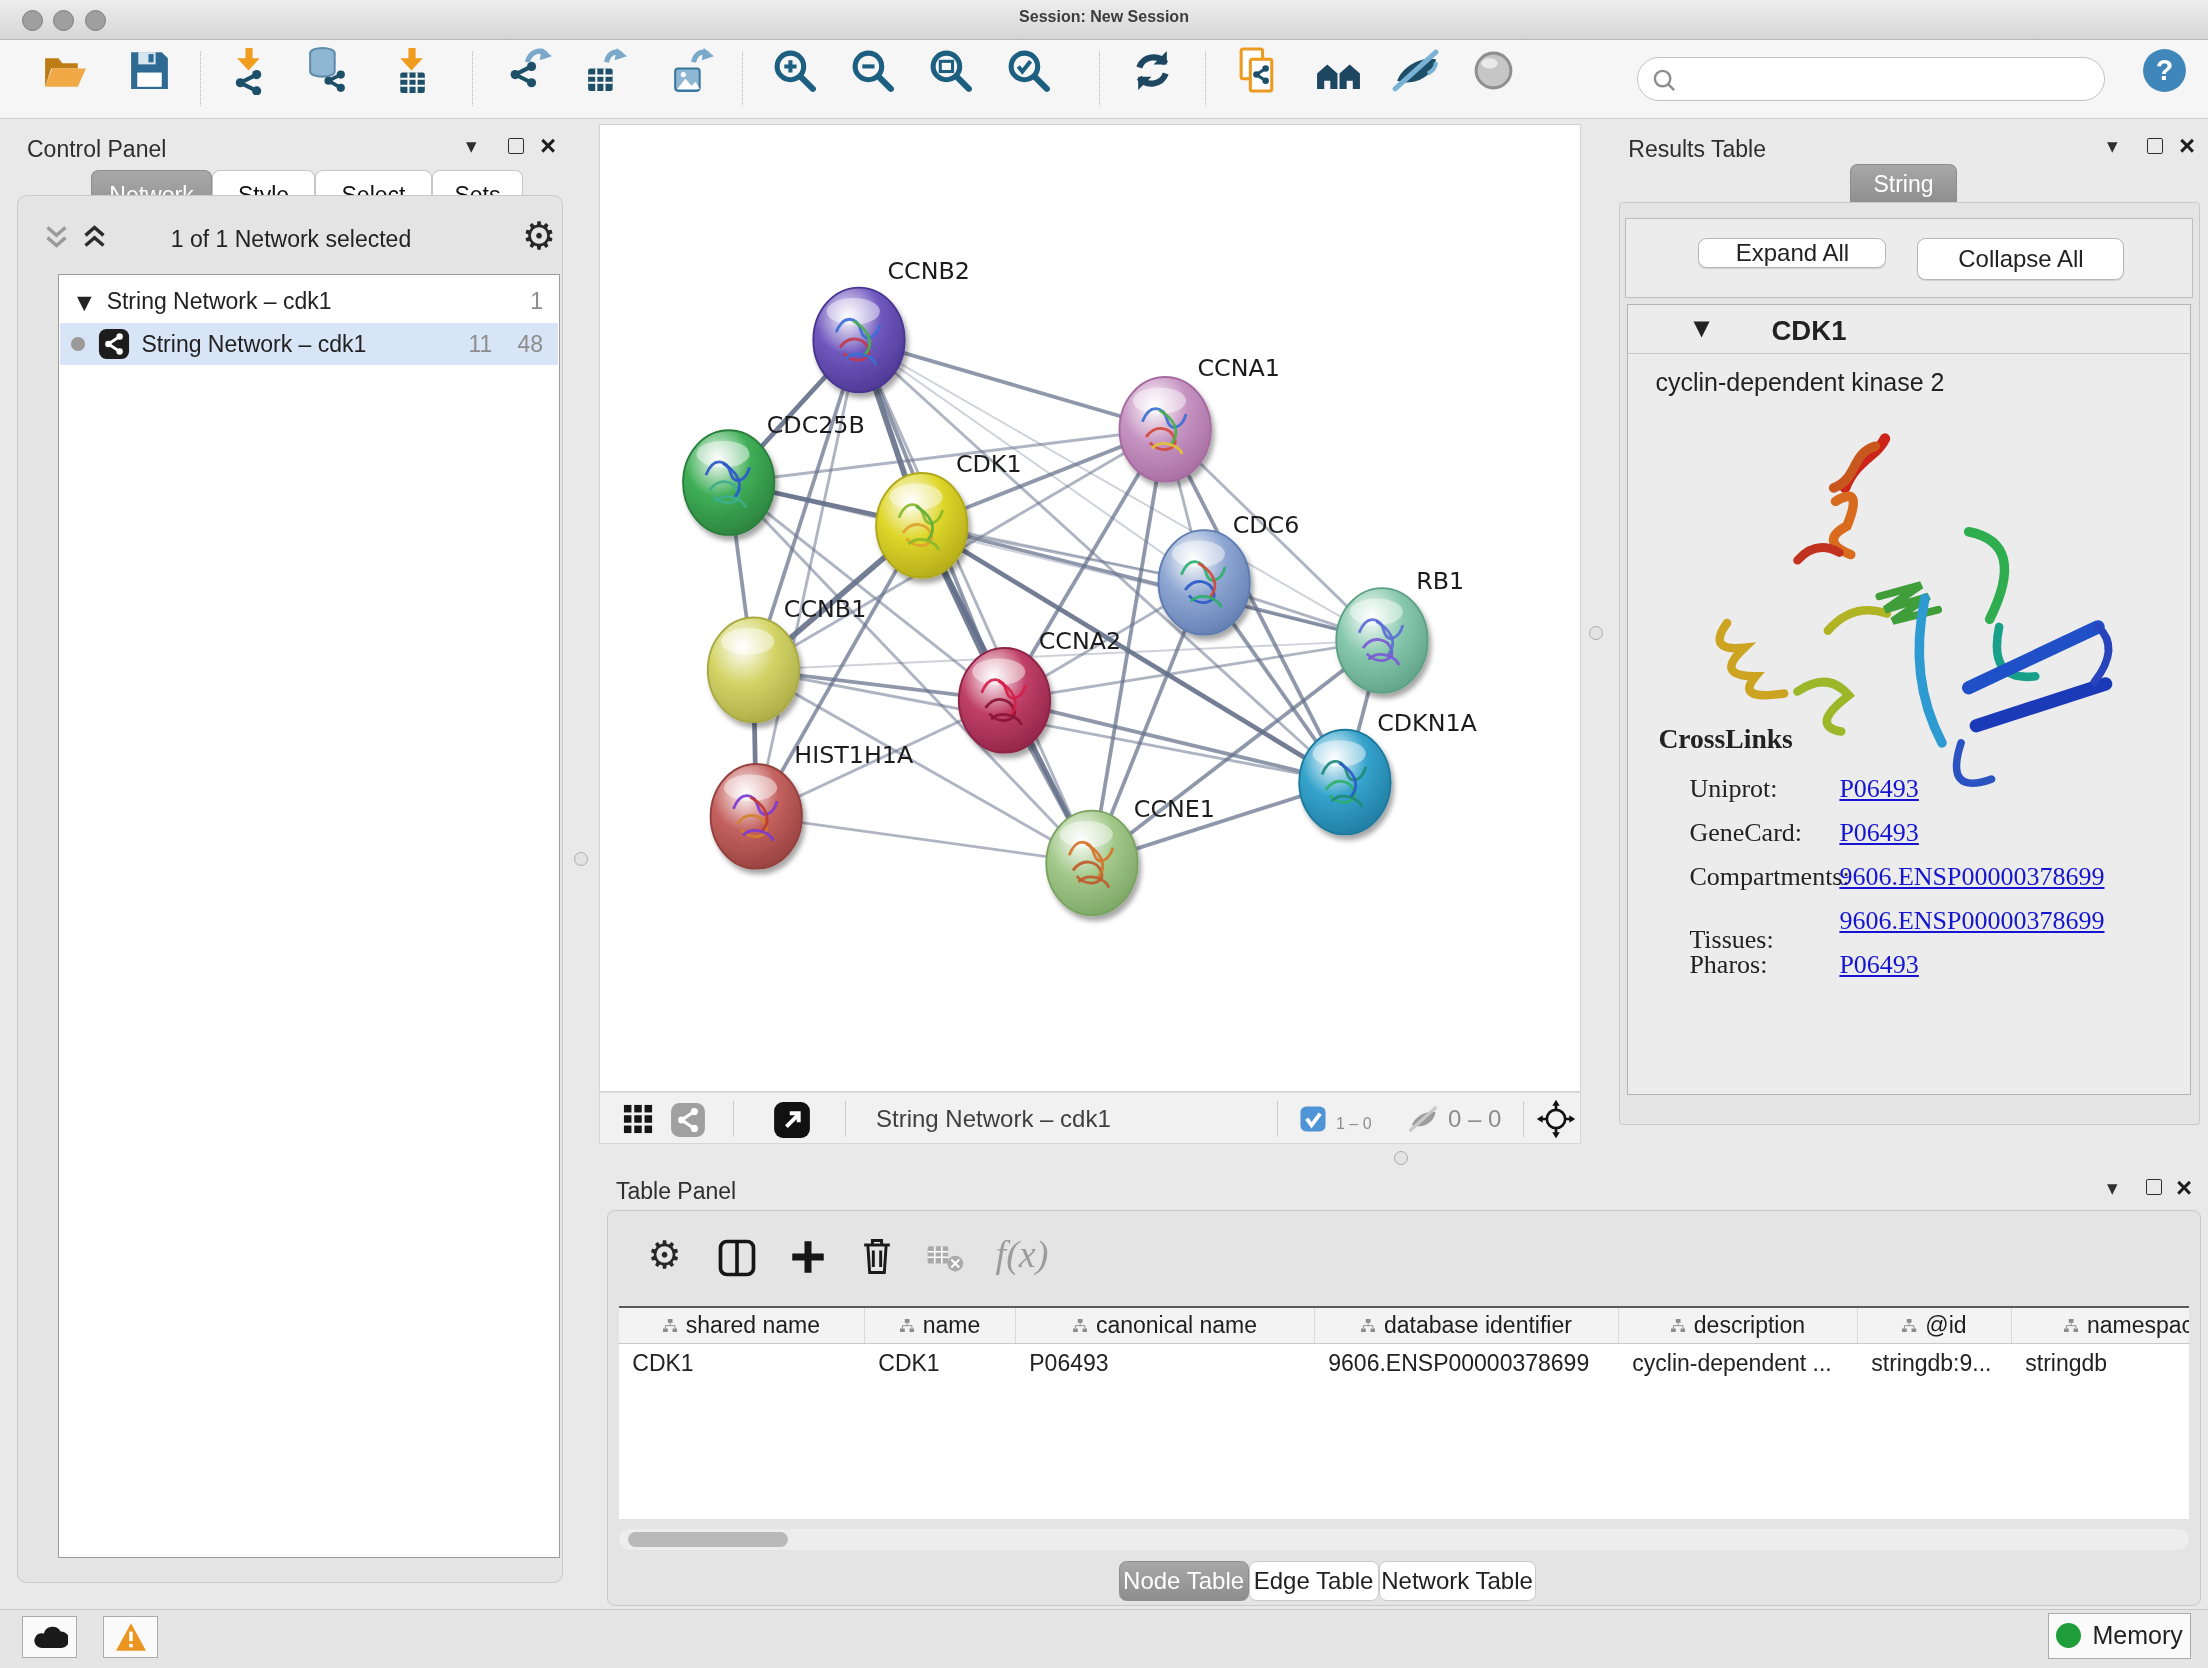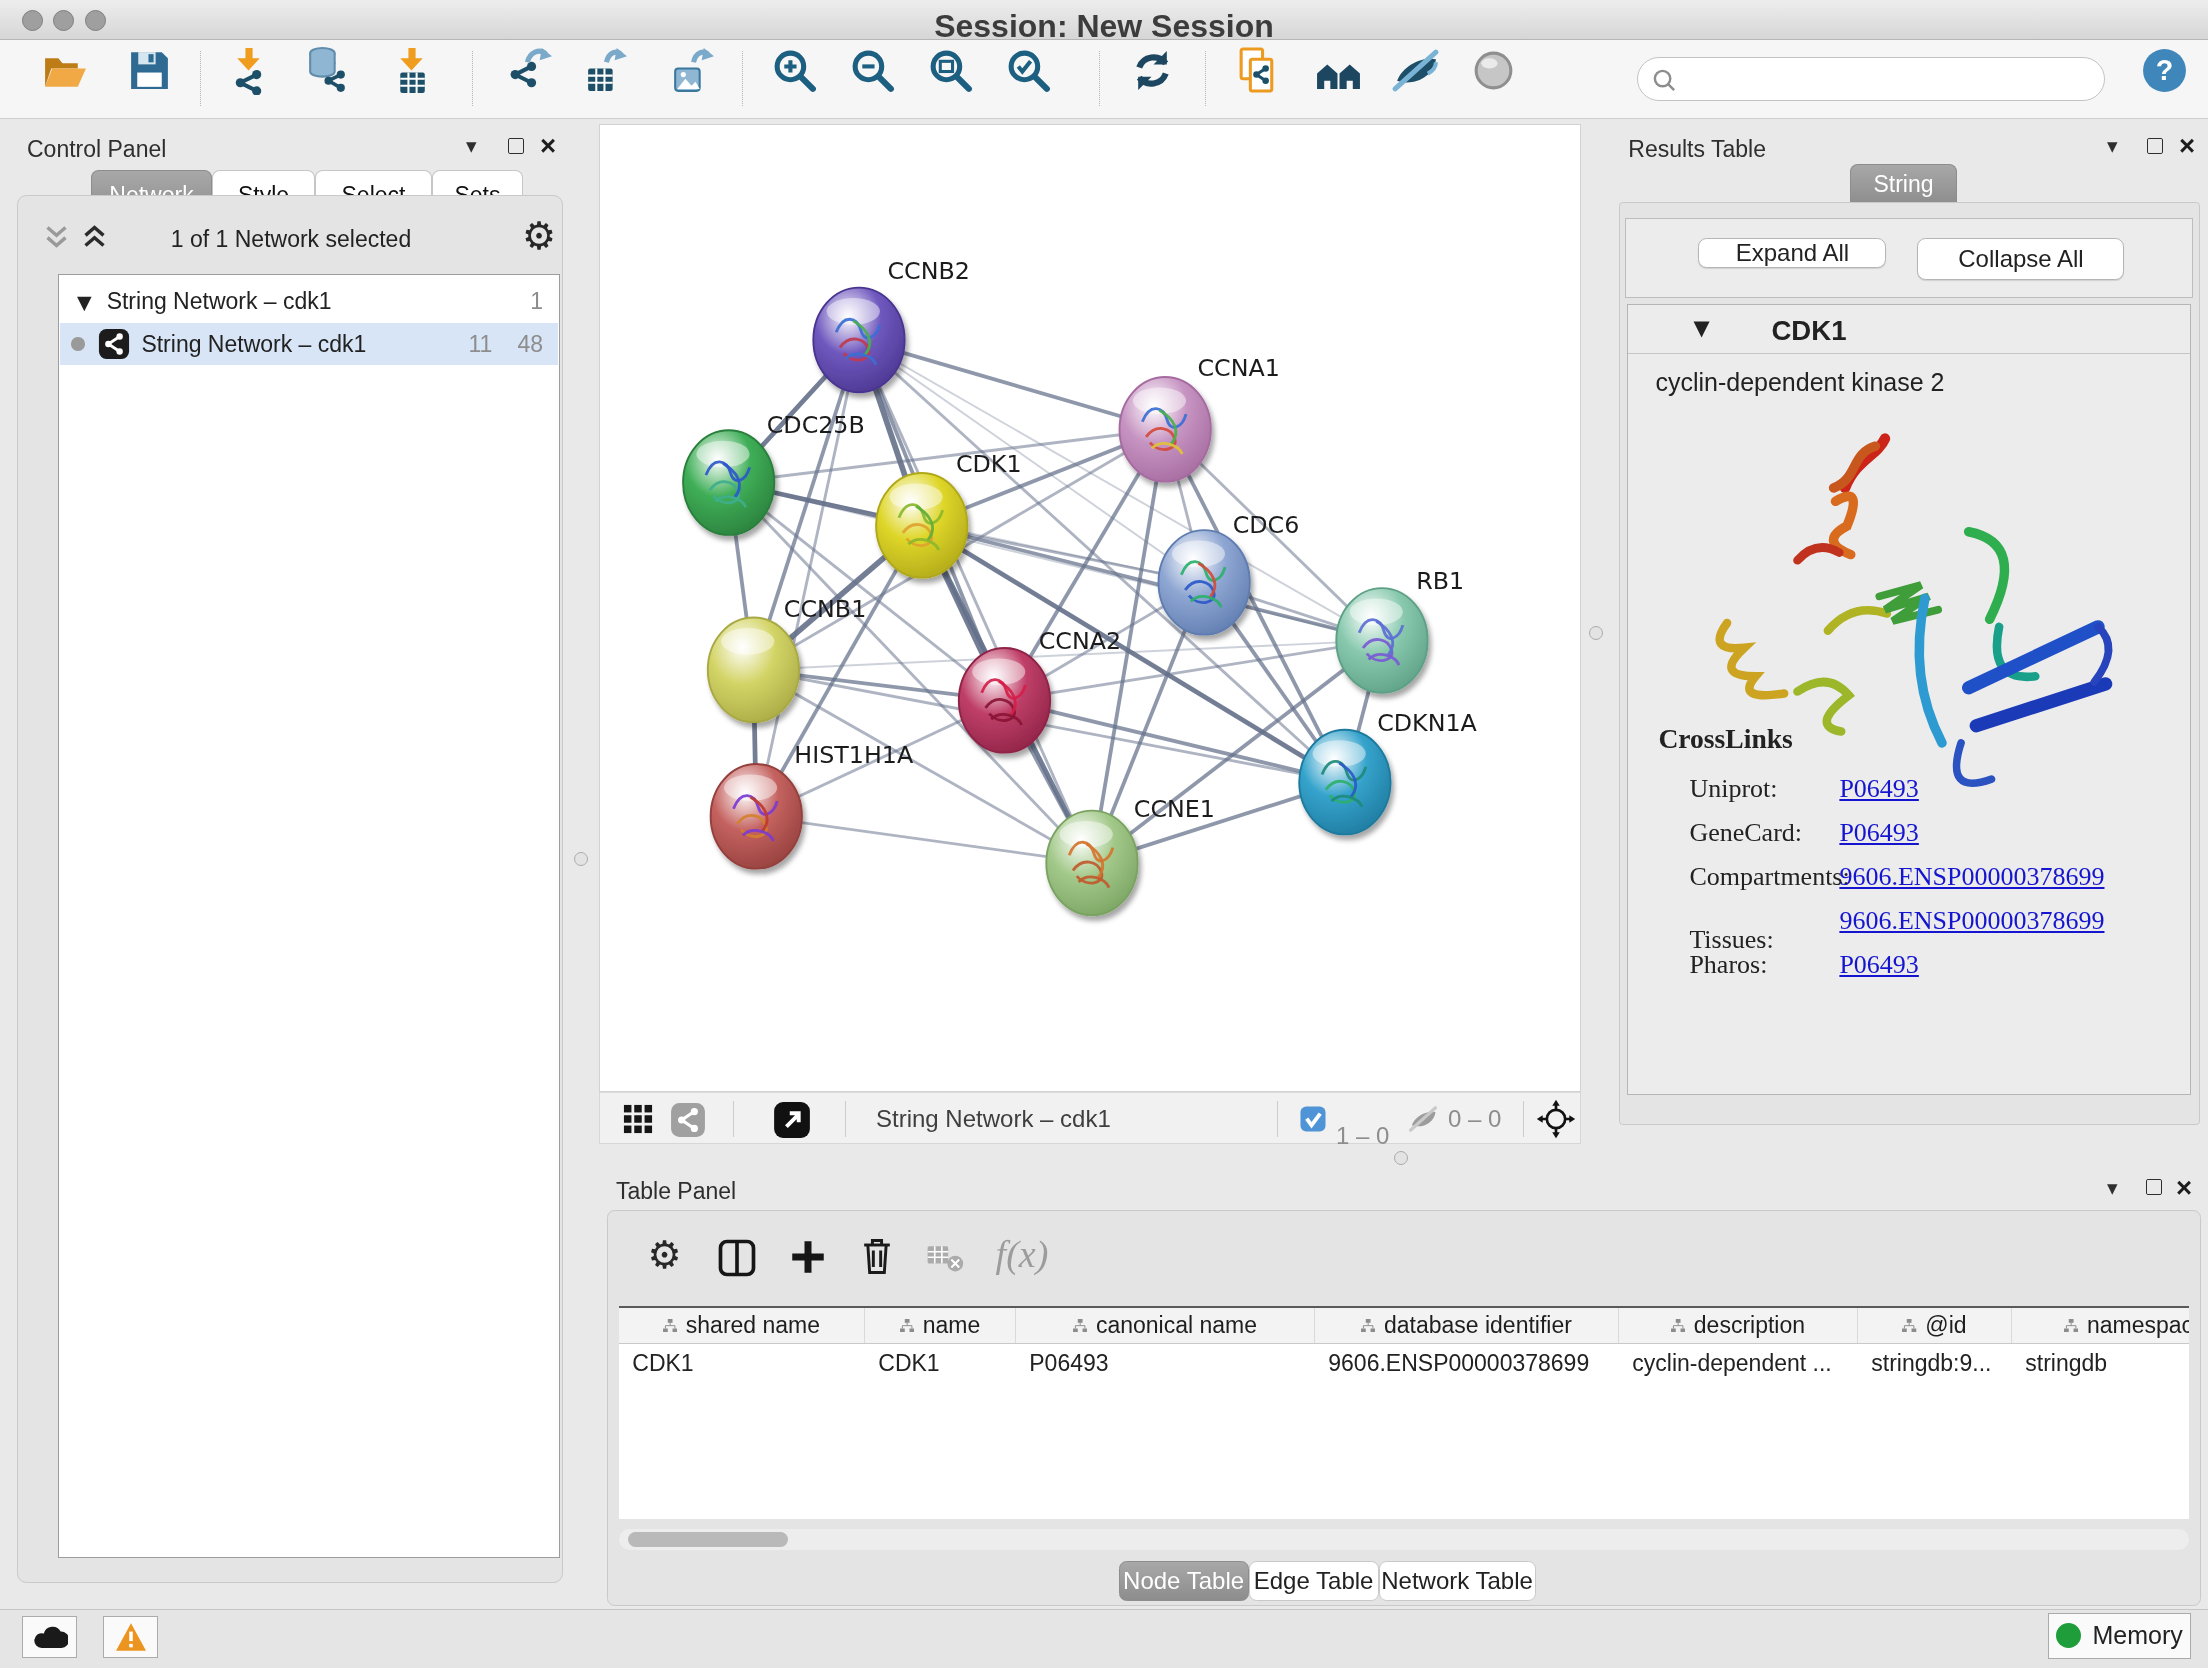--- a/index.html
+++ b/index.html
@@ -3,21 +3,21 @@
 <meta charset="utf-8">
 <style>
   *{margin:0;padding:0;box-sizing:border-box}
   html,body{width:2208px;height:1668px}
   body{position:relative;background:#e9e9e9;font-family:"Liberation Sans",sans-serif;color:#222;overflow:hidden}
   .abs{position:absolute}
   svg{display:block}
   
   .titlebar{left:0;top:0;width:2208px;height:40px;background:linear-gradient(#ededed,#d6d6d6);border-bottom:1px solid #b6b6b6}
   .light{width:21px;height:21px;border-radius:50%;background:#9f9f9f;border:1px solid #7e7e7e;top:9.5px}
-  .wtitle{left:0;right:0;top:7.6px;text-align:center;font-size:32px;font-weight:bold;color:#3c3c3c}
+  .wtitle{left:0;right:0;top:7.6px;text-align:center;font-size:16px;font-weight:bold;color:#3c3c3c}
   
   .toolbar{left:0;top:40px;width:2208px;height:79px;background:#f6f6f6;border-bottom:1px solid #cfcfcf}
   .tbtn{top:5.7px;width:49px;height:49px;cursor:pointer}
   .tsep{top:11.4px;width:0;height:55px;border-left:1.9px dotted #b5b5b5}
   .search{left:1637px;top:17px;width:468px;height:44px;background:#fff;border:1px solid #c3c3c3;border-radius:22px}
   .search input{position:absolute;left:49px;top:3.8px;width:399px;height:32px;border:none;outline:none;font-size:23px;background:transparent}
   
   .ptitle{font-size:23px;color:#2e2e2e}
   .wctl{font-size:21px;color:#2e2e2e;cursor:pointer}
   .floatbox{width:16px;height:16px;border:1.9px solid #2e2e2e;border-radius:1.9px;cursor:pointer}
@@ -539,21 +539,21 @@
       <rect x="1" y="1" width="32" height="32" rx="8" fill="#111"></rect>
       <path d="M12 23 23 12M15 11h8v8" fill="none" stroke="#fff" stroke-width="3.5"></path>
     </svg>
   <div class="fsep" style="left:245px"></div>
   <span class="abs" style="left:276px;top:12.4px;font-size:24px;color:#3f3f3f">String Network – cdk1</span>
   <div class="fsep" style="left:677px"></div>
   <svg class="abs" style="left:700px;top:13.3px" width="26" height="26" viewBox="0 0 27 27">
       <rect x="0.5" y="0.5" width="26" height="26" rx="6" fill="#4f94d6"></rect>
       <path d="M7 13l5 7 9-12" stroke="#fff" stroke-width="4" fill="none"></path>
     </svg>
-  <span class="abs cnt" style="left:736px;top:29px;font-size:24px">1 – 0</span>
+  <span class="abs cnt" style="left:736px;top:22px;font-size:16px">1 – 0</span>
   <svg class="abs" style="left:807px;top:11.4px" width="32" height="30" viewBox="0 0 48 48">
       <path d="M6 34C12 18 32 10 44 13 42 30 22 40 6 34z" fill="#9c9c9c"></path>
       <path d="M4 42 44 6" stroke="#c9c9c9" stroke-width="5" stroke-linecap="round"></path>
     </svg>
   <span class="abs cnt" style="left:848px;top:12.4px;font-size:24px">0 – 0</span>
   <div class="fsep" style="left:923px"></div>
   <svg class="abs" style="left:936px;top:5.7px" width="40" height="40" viewBox="0 0 48 48">
       <g stroke="#111" stroke-width="3.2" fill="none">
         <circle cx="24" cy="24" r="11"></circle>
         <path d="M24 6v7M24 35v7M6 24h7M35 24h7"></path>

